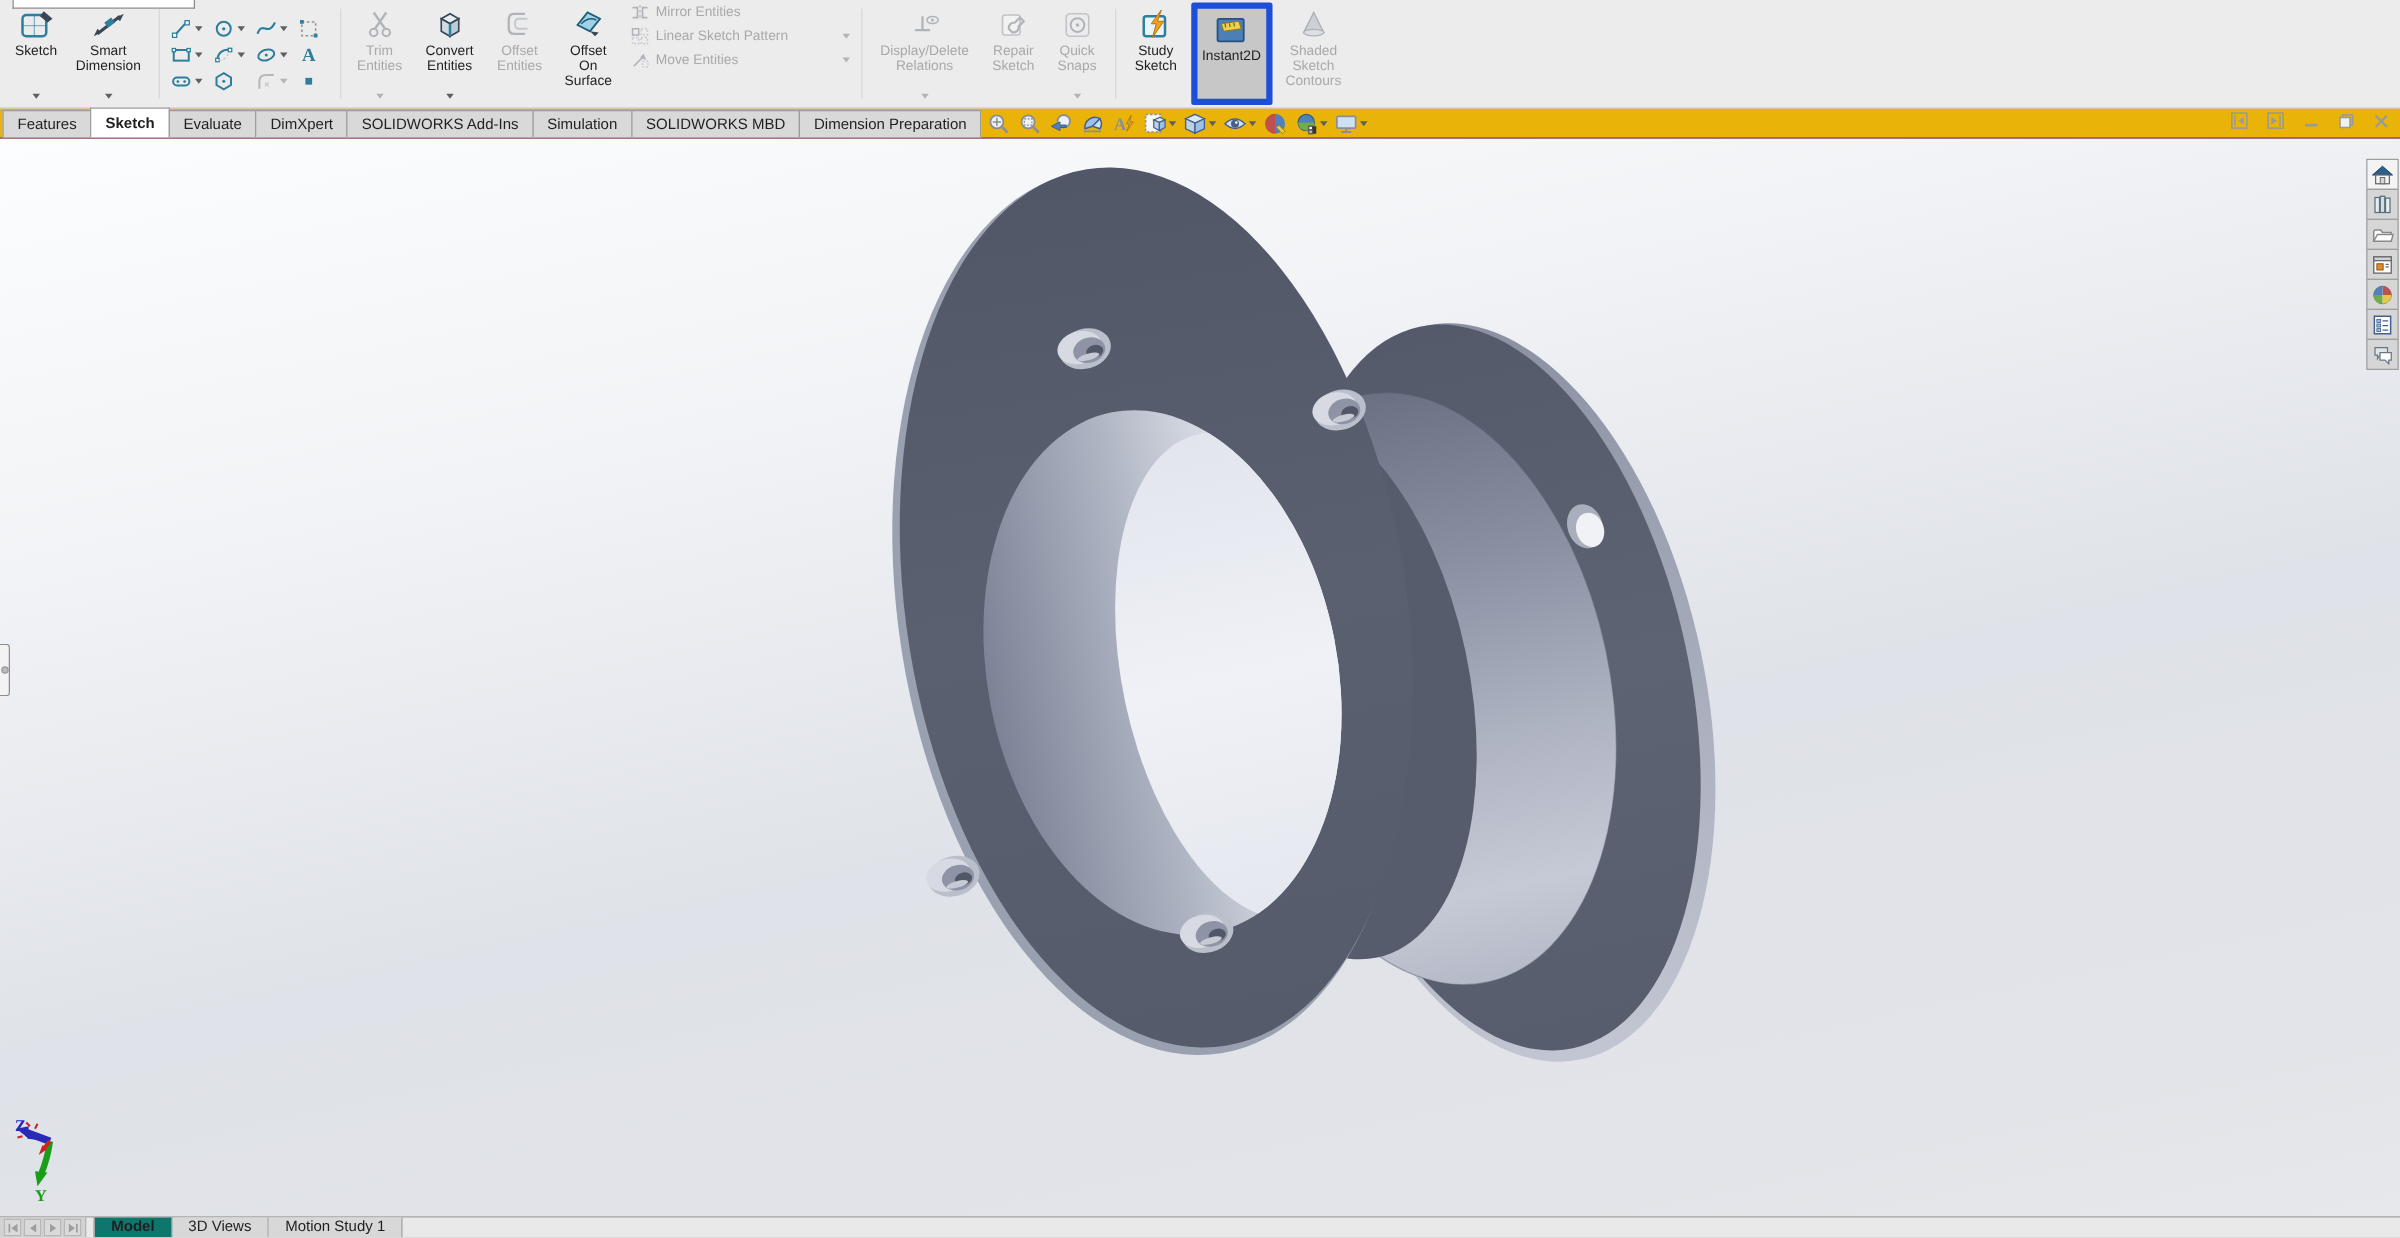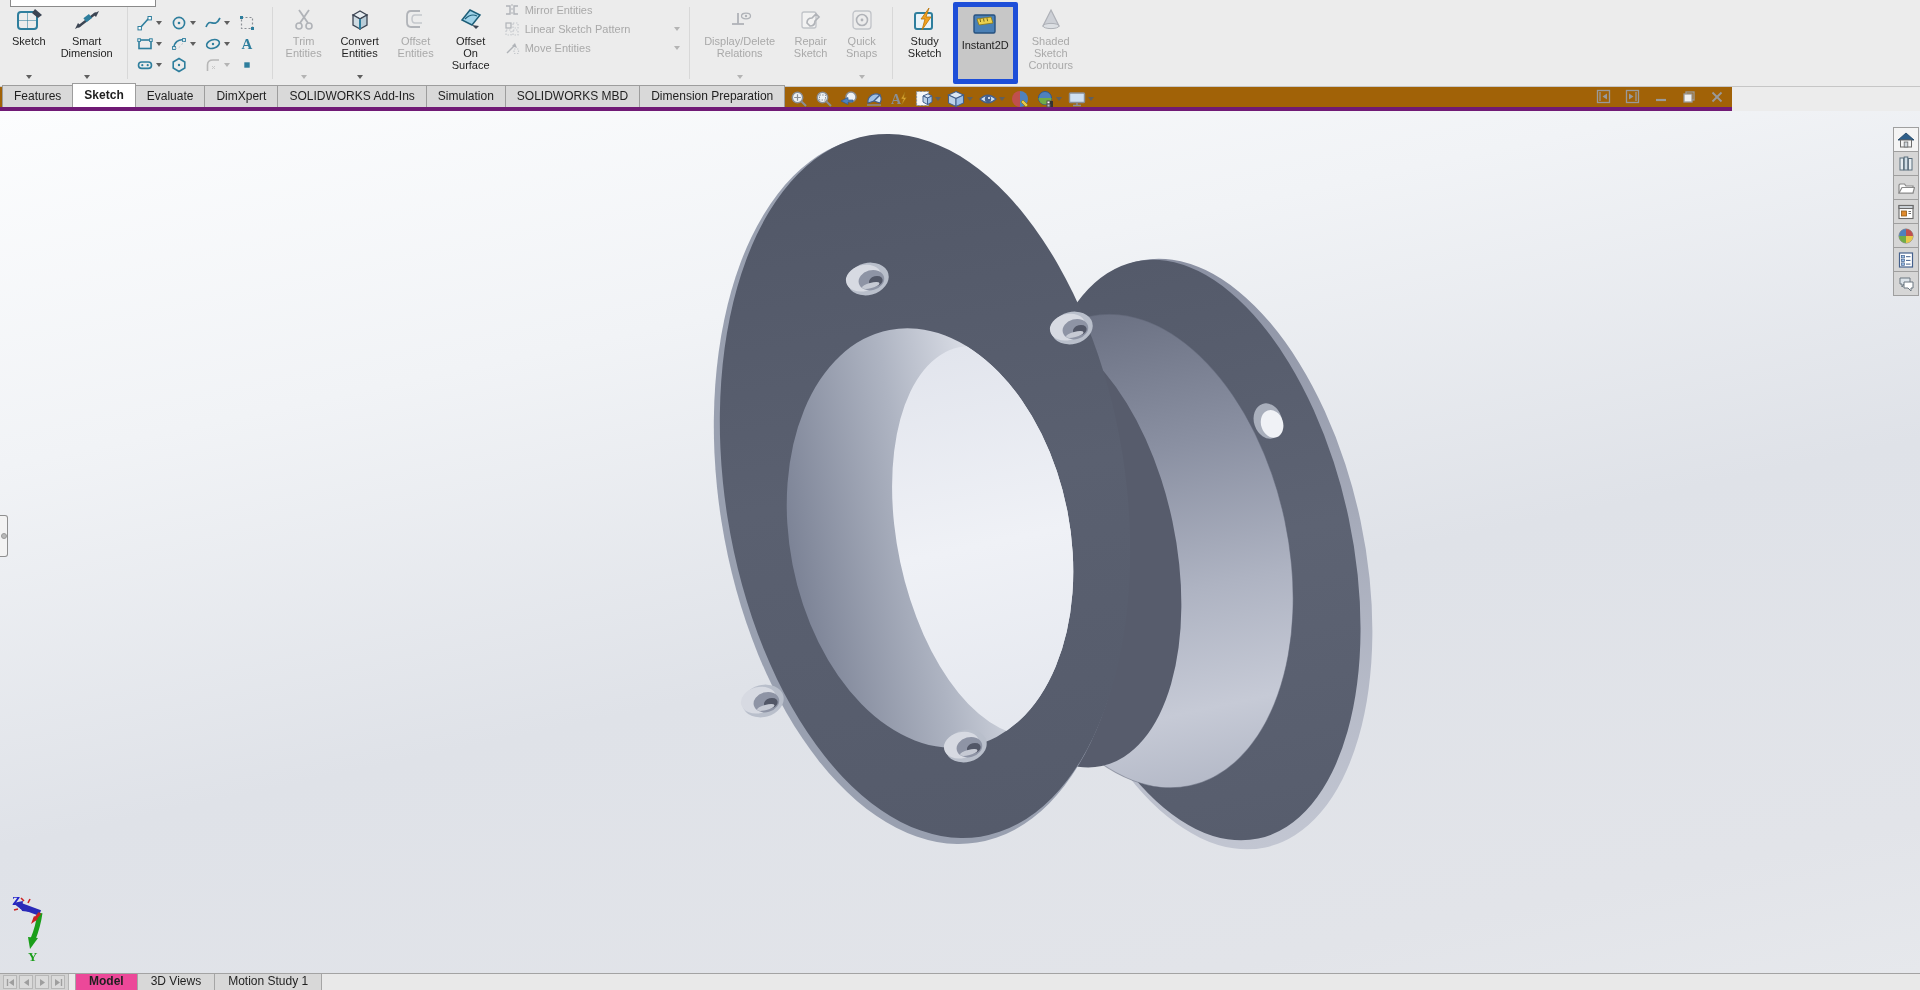--- a/index.html
+++ b/index.html
@@ -23,22 +23,22 @@
   .rbtn .botarr{margin-top:auto;margin-bottom:3px;}
   .sep{width:1px;background:#d8d8d8;margin:5px 5px 7px;}
   .egrid{display:grid;grid-template-columns:34px 34px 34px 26px;grid-auto-rows:21px;
          align-content:center;margin:0 3px;}
   .gc{display:flex;align-items:center;gap:2px;}
   .stack{display:flex;flex-direction:column;gap:3px;width:176px;padding:0 4px;}
   .srow{display:flex;align-items:center;gap:5px;font-size:11px;color:#a9a9a9;white-space:nowrap;}
   .srow .dar{margin-left:auto;}
 
   
-  .tabbar{position:absolute;left:0;top:87px;width:1732px;height:24px;background:#a16207;
-          border-bottom:4px solid #701a75;box-sizing:border-box;display:flex;align-items:flex-end;}
+  .tabbar{position:absolute;left:0;top:87px;width:1920px;height:24px;background:#eab308;
+          border-bottom:1px solid #701a75;box-sizing:border-box;display:flex;align-items:flex-end;}
   .ctabs{display:flex;align-items:flex-end;height:24px;padding-left:2px;}
   .ctab{height:21px;line-height:20px;padding:0 11px;font-size:12px;color:#1f1f1f;background:#d9d9d9;
         border:1px solid #9d9d9d;border-bottom:none;margin-right:-1px;white-space:nowrap;}
   .ctab.active{background:#ffffff;font-weight:700;height:23px;line-height:22px;}
   .hud{position:absolute;left:788px;top:0;height:24px;display:flex;align-items:center;gap:3px;}
   .hudbtn{display:flex;align-items:center;gap:1px;padding:1px;}
   .winctl{position:absolute;right:8px;top:2px;display:flex;align-items:center;gap:14px;}
 
   
   .viewport{position:absolute;left:0;top:111px;width:1920px;height:862px;
@@ -55,21 +55,21 @@
   .tptile.first{background:#f4f4f4;}
 
   
   .bottombar{position:absolute;left:0;bottom:0;width:1920px;height:17px;background:#e9e9e9;
              border-top:1px solid #a3a3a3;box-sizing:border-box;display:flex;align-items:stretch;}
   .vcrbox{display:flex;align-items:center;background:#d2d2d2;border-right:1px solid #b5b5b5;padding:0 2px;}
   .vcr{width:12px;height:12px;background:#dadada;border:1px solid #b7b7b7;margin:0 1px;
        display:flex;align-items:center;justify-content:center;}
   .btab{font-size:12px;line-height:15px;padding:0 13px;border-right:1px solid #a5a5a5;
         color:#1f1f1f;background:#d8d8d8;white-space:nowrap;}
-  .btab.active{background:#ec4899;font-weight:700;border-left:1px solid #a5a5a5;margin-left:6px;}
+  .btab.active{background:#0f766e;font-weight:700;border-left:1px solid #a5a5a5;margin-left:6px;}
 </style>
 </head>
 <body>
 
 <div class="app">
 
   <div class="ribbon">
     <div class="qsliver"></div>
 
     <div class="rbtn">

